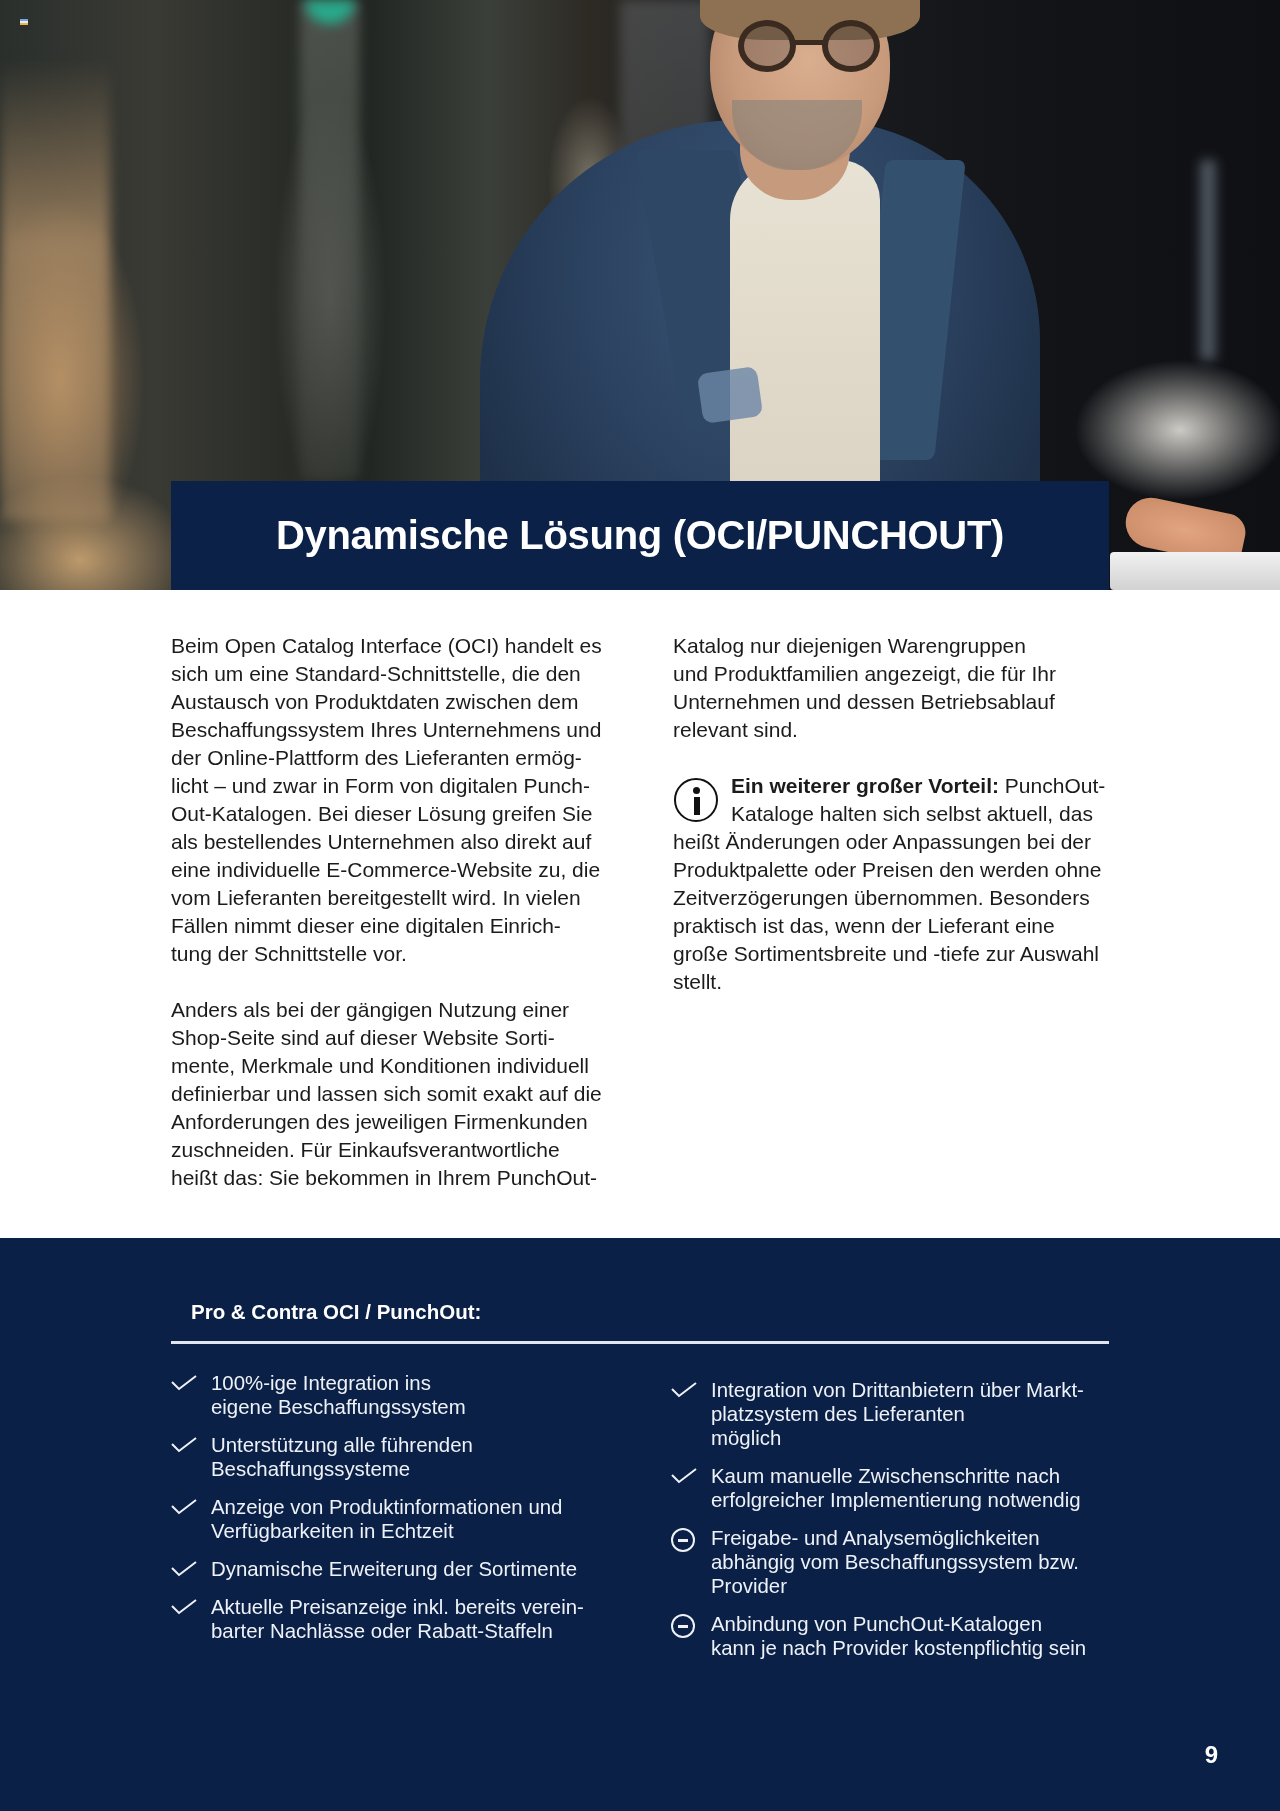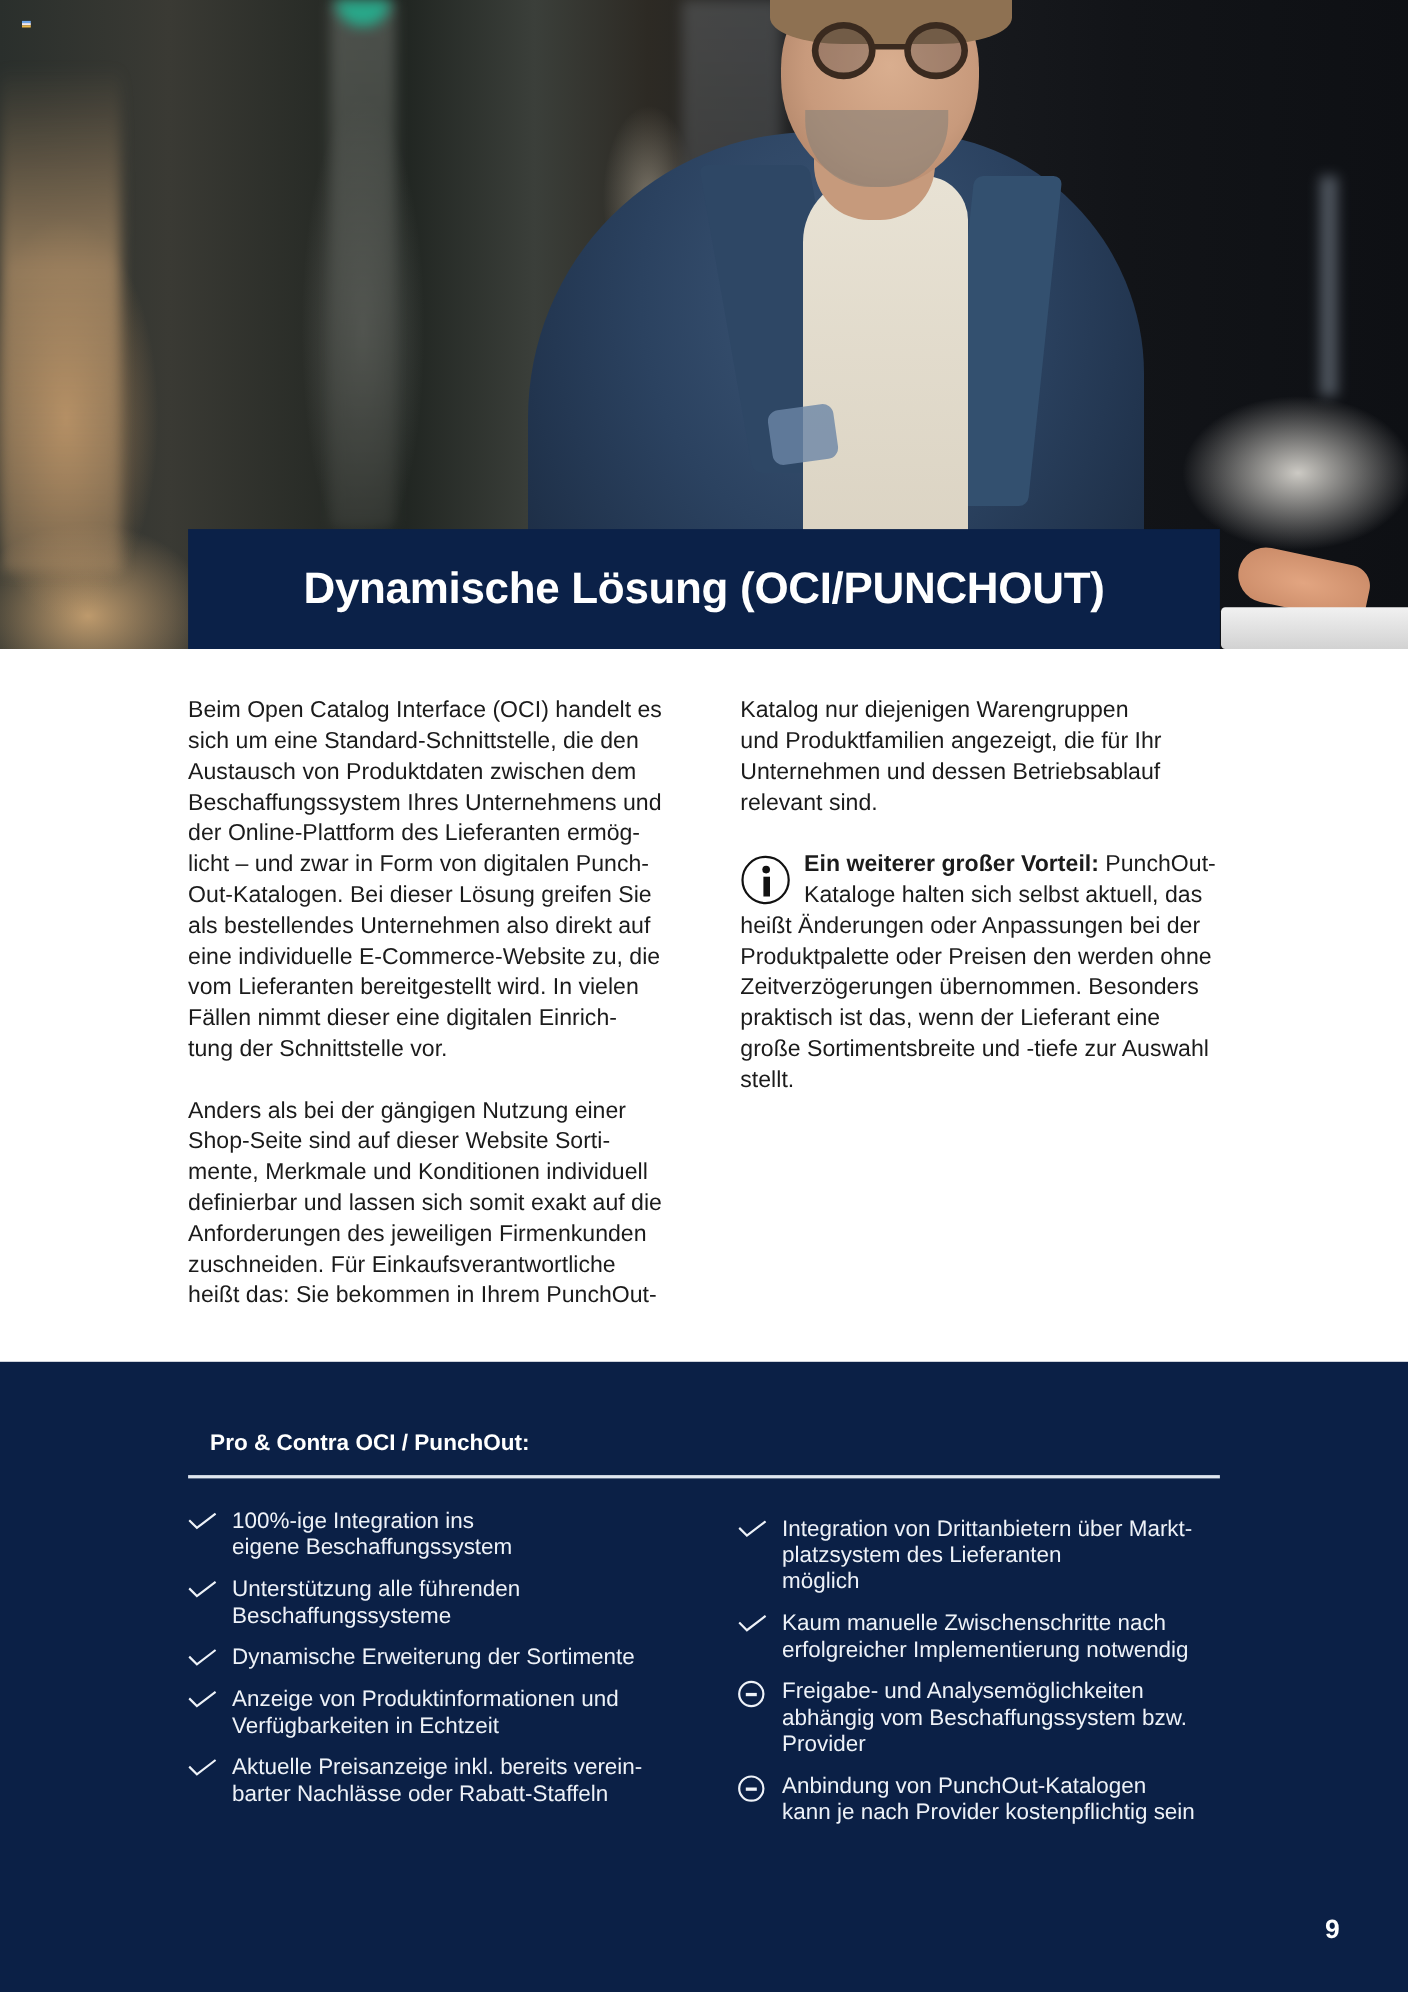--- a/index.html
+++ b/index.html
@@ -216,28 +216,28 @@
       <svg class="mark-check" viewBox="0 0 26 16">
           <polyline points="1,7 8,14 25,1" fill="none" stroke="#eef2f8" stroke-width="2"></polyline>
         </svg>
       <span class="txt">Unterstützung alle führenden</span>
       <span class="txt">Beschaffungssysteme</span>
     </li>
     <li>
       <svg class="mark-check" viewBox="0 0 26 16">
           <polyline points="1,7 8,14 25,1" fill="none" stroke="#eef2f8" stroke-width="2"></polyline>
         </svg>
-      <span class="txt">Dynamische Erweiterung der Sortimente</span>
-    </li>
-    <li>
-      <svg class="mark-check" viewBox="0 0 26 16">
-          <polyline points="1,7 8,14 25,1" fill="none" stroke="#eef2f8" stroke-width="2"></polyline>
-        </svg>
       <span class="txt">Anzeige von Produktinformationen und</span>
       <span class="txt">Verfügbarkeiten in Echtzeit</span>
+    </li>
+    <li>
+      <svg class="mark-check" viewBox="0 0 26 16">
+          <polyline points="1,7 8,14 25,1" fill="none" stroke="#eef2f8" stroke-width="2"></polyline>
+        </svg>
+      <span class="txt">Dynamische Erweiterung der Sortimente</span>
     </li>
     <li>
       <svg class="mark-check" viewBox="0 0 26 16">
           <polyline points="1,7 8,14 25,1" fill="none" stroke="#eef2f8" stroke-width="2"></polyline>
         </svg>
       <span class="txt">Aktuelle Preisanzeige inkl. bereits verein-</span>
       <span class="txt">barter Nachlässe oder Rabatt-Staffeln</span>
     </li>
   </ul>
 

